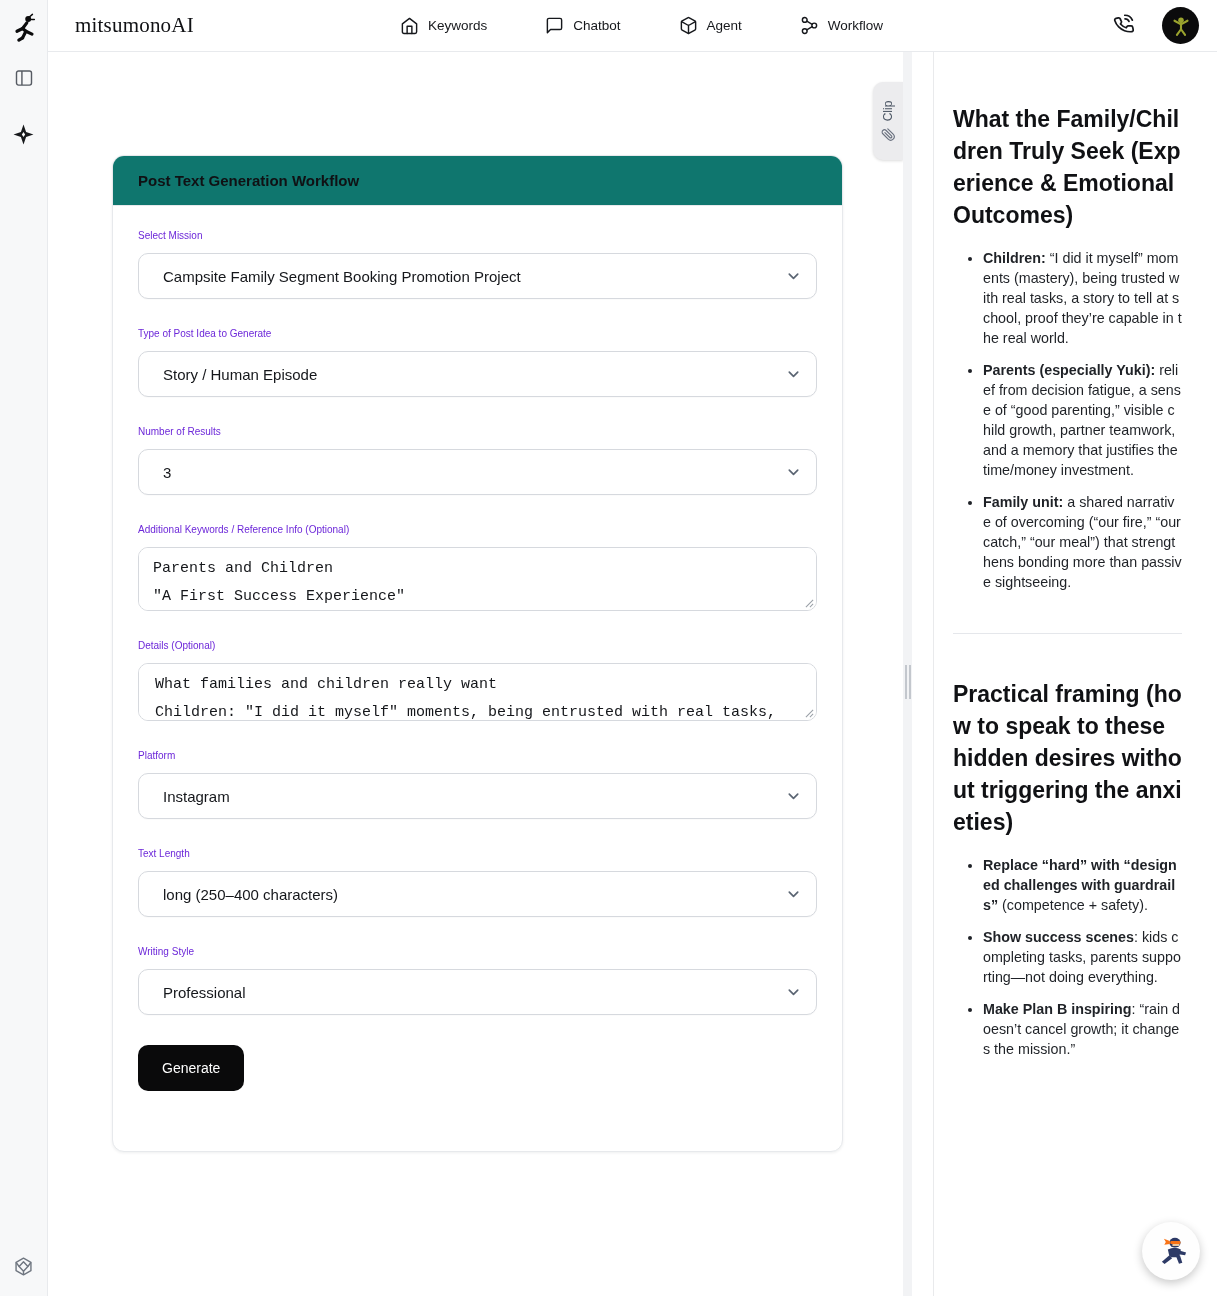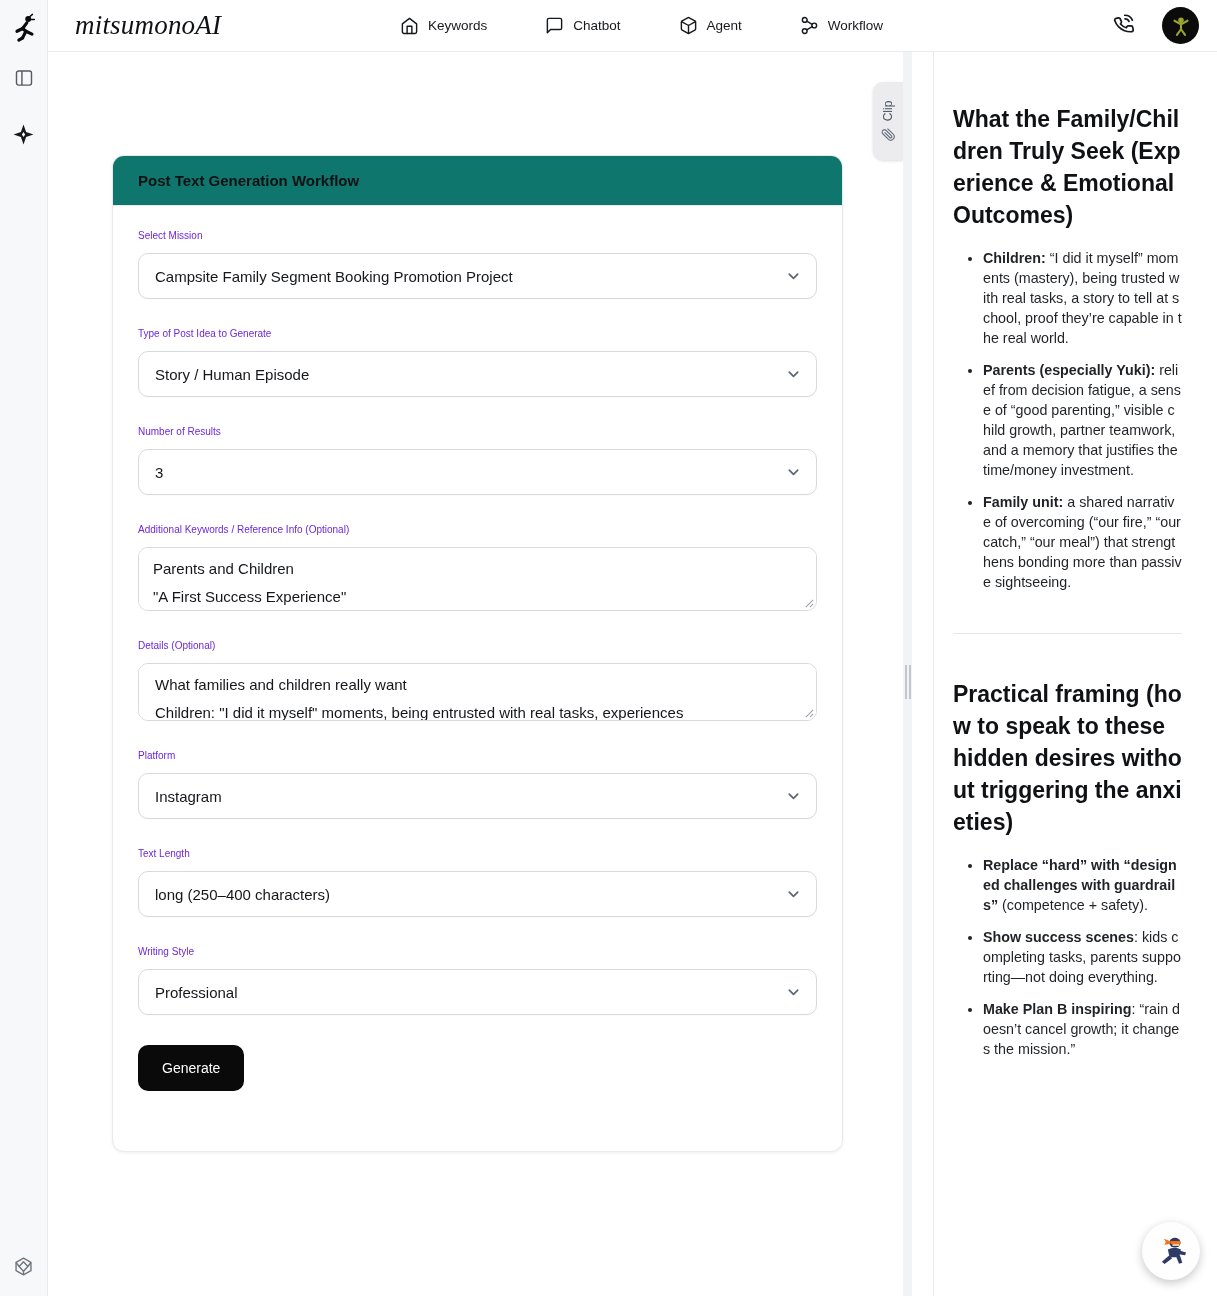--- a/index.html
+++ b/index.html
@@ -24,21 +24,21 @@
   .rail-spacer { flex:1; }
 
   
   .col { flex:1; display:flex; flex-direction:column; height:1296px; }
 
   
   header {
     height:52px; border-bottom:1px solid #e8eaed; background:#fff;
     display:flex; align-items:center; position:relative; flex:none;
   }
-  .brand { font-family:"Liberation Serif", serif; font-size:27px; font-weight:500; letter-spacing:.2px; margin-left:27px; color:#101114;font-style:italic; }
+  .brand { font-family:"Liberation Serif", serif; font-size:21px; font-weight:500; letter-spacing:.2px; margin-left:27px; color:#101114; }
   nav { position:absolute; left:352px; display:flex; align-items:center; gap:58px; }
   .nav-item { display:flex; align-items:center; gap:9px; font-size:13.5px; color:#16181c; cursor:pointer; }
   .nav-item svg { display:block; }
   .hdr-right { position:absolute; right:18px; display:flex; align-items:center; gap:26px; }
   .icon-btn { width:26px; height:26px; display:flex; align-items:center; justify-content:center; cursor:pointer; }
   .avatar { width:37px; height:37px; border-radius:50%; background:#0b0b0c; display:flex; align-items:center; justify-content:center; overflow:hidden; cursor:pointer; }
 
   
   .content { flex:1; display:flex; min-height:0; }
   main { width:855px; flex:none; position:relative; background:#fff; overflow:hidden; }
@@ -49,28 +49,28 @@
     border:1px solid #e7e9ec; border-radius:12px;
     box-shadow:0 1px 3px rgba(16,24,40,.07); overflow:hidden;
   }
   .card-header { background:#0f766e; border-bottom:1px solid #e7e9ec; padding:16px 25px; }
   .card-title { font-size:15px; font-weight:700; color:#101114; }
   .card-body { padding:24px 25px 60px; }
   .field { margin-bottom:29px; }
   .field-label { display:block; font-size:10px; color:#6d28d9; margin-bottom:12px; }
   .select {
     position:relative; height:46px; border:1px solid #d6d9de; border-radius:10px;
-    background:#fff; display:flex; align-items:center; padding:0 44px 0 16px;
+    background:#fff; display:flex; align-items:center; padding:0 44px 0 24px;
     font-size:15px; color:#15171b; cursor:pointer; box-shadow:0 1px 1px rgba(0,0,0,.02);
   }
   .select .chev { position:absolute; right:15px; top:50%; transform:translateY(-50%); }
   .ta-wrap { position:relative; }
   textarea {
     width:100%; border:1px solid #d6d9de; border-radius:10px; background:#fff;
-    font-family:Liberation Sans, sans-serif; font-size:15px; line-height:28px; color:#15171b;
+    font-family:Liberation Mono, monospace; font-size:15px; line-height:28px; color:#15171b;
     padding:7px 22px 7px 14px; resize:none; overflow-y:scroll; display:block;
   }
   textarea.keywords { height:64px; }
   textarea.details  { height:58px;padding-left:16px; }
   textarea::-webkit-scrollbar { width:9px; }
   textarea::-webkit-scrollbar-track { background:#f4f4f5; border-radius:0 10px 10px 0; }
   textarea::-webkit-scrollbar-thumb { background:#b9bcc1; border-radius:5px; }
   .grip { position:absolute; right:3px; bottom:3px; pointer-events:none; }
   .generate-btn {
     margin-top:1px; background:#0a0a0b; color:#fff; border:none; border-radius:10px;

